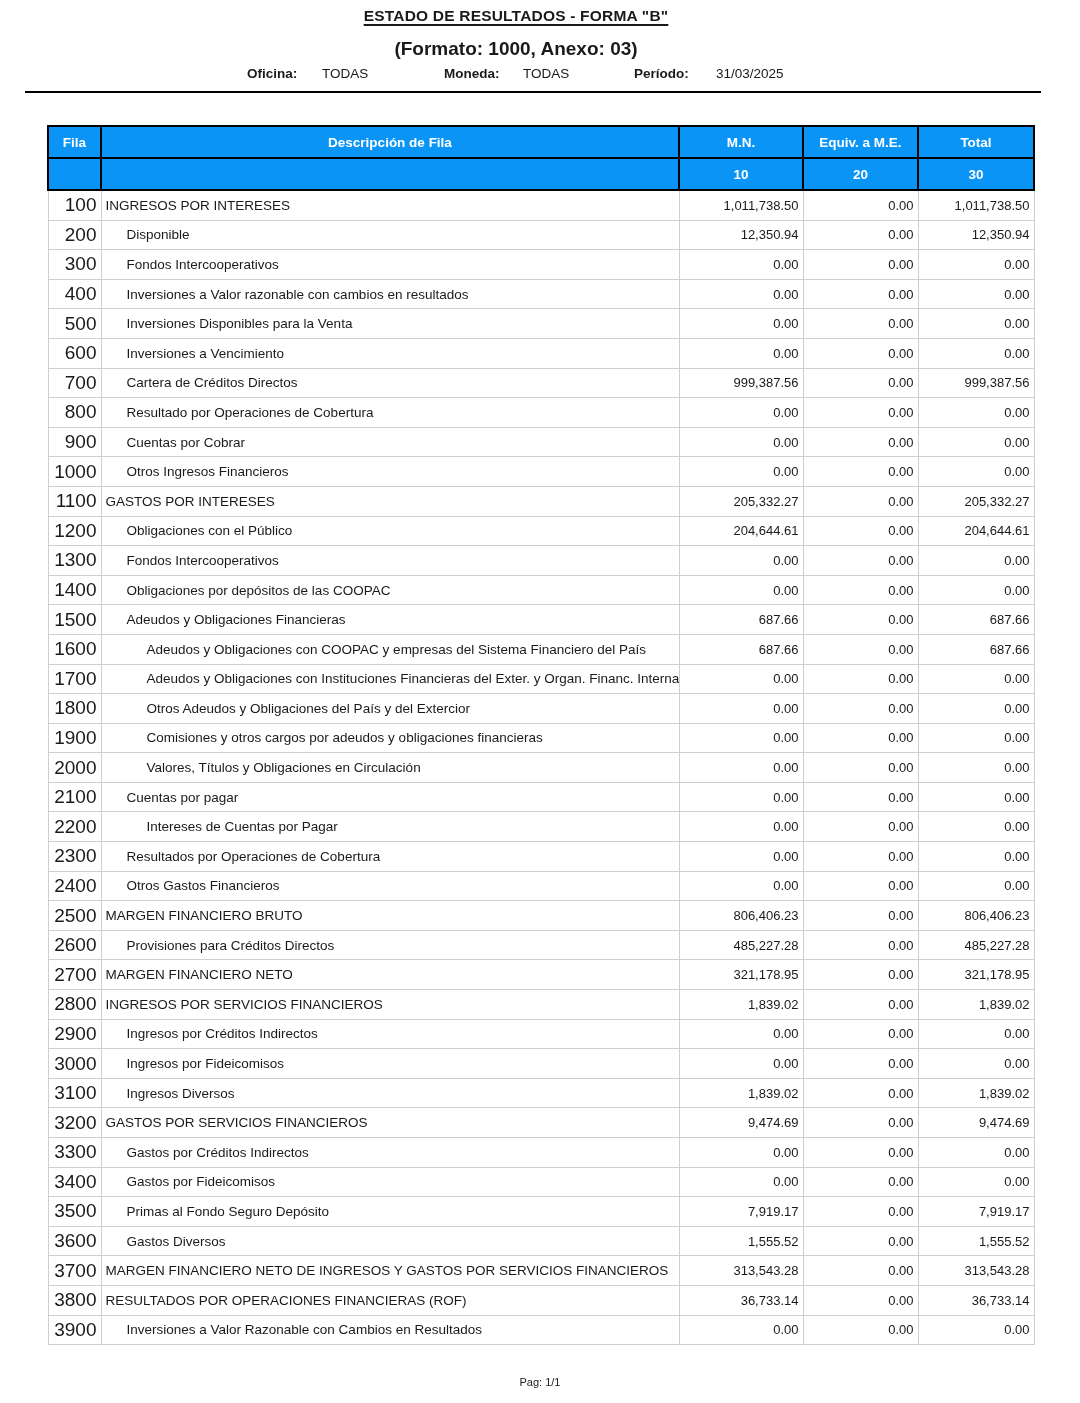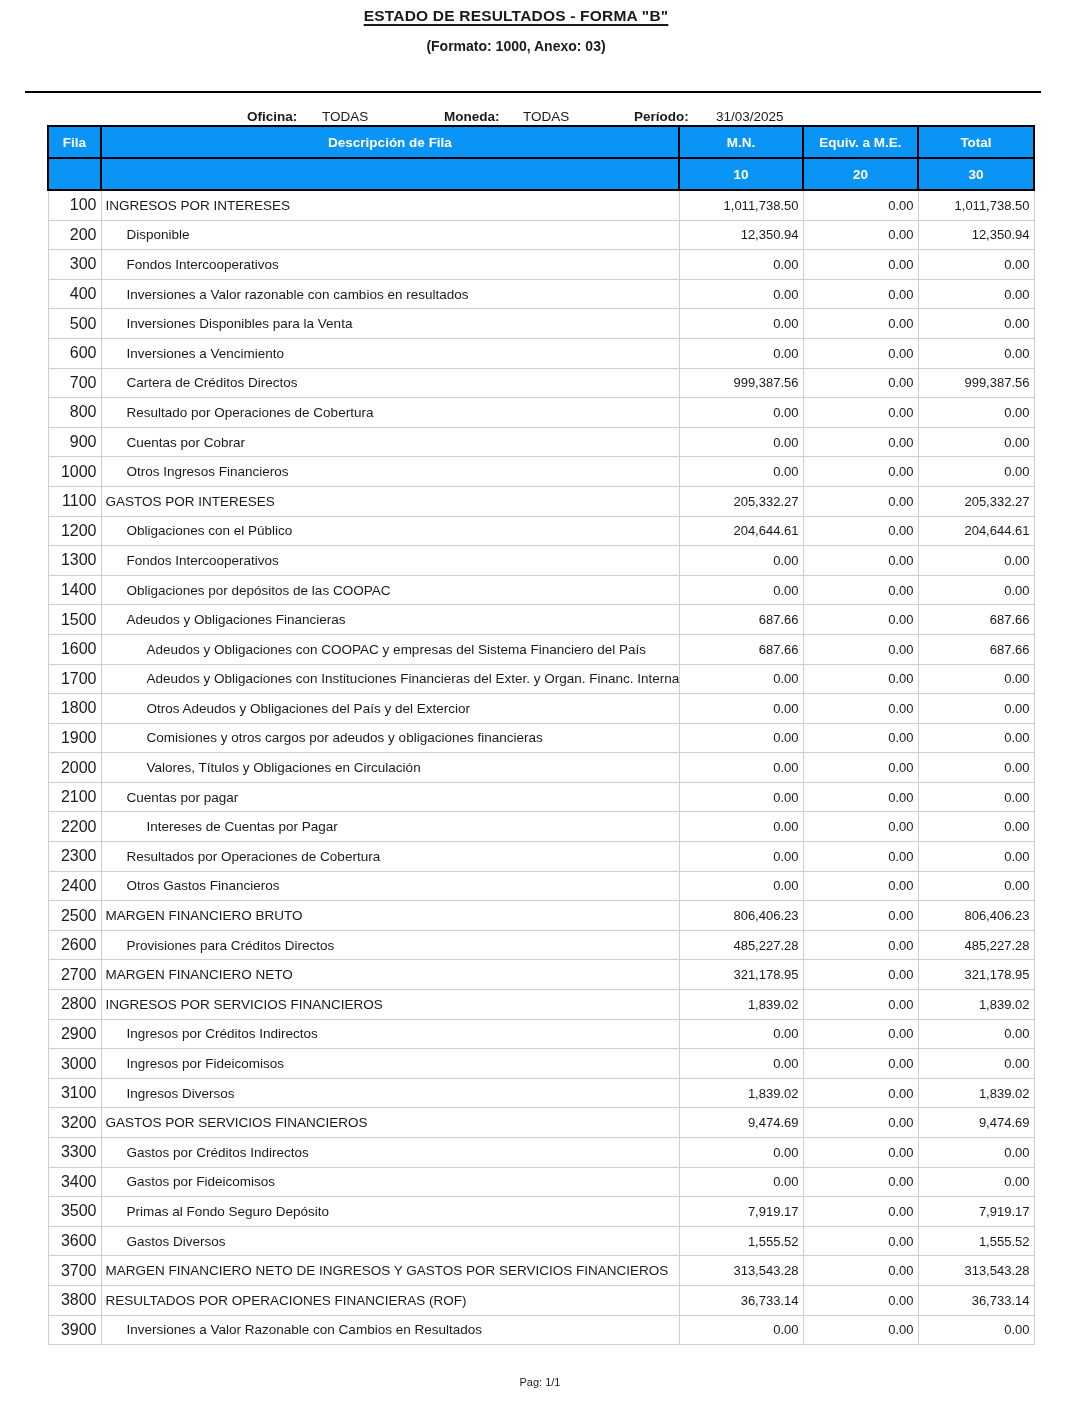--- a/index.html
+++ b/index.html
@@ -6,42 +6,42 @@
   .page{
     position:relative;width:1041px;height:1403px;background:#ffffff;
     font-family:"Liberation Sans", sans-serif;color:#1a1a1a;overflow:hidden;
   }
   
   .rpt-head{position:absolute;left:0;top:0;width:1032px;text-align:center;}
   .rpt-title{
     margin-top:7px;font-size:15.5px;font-weight:bold;letter-spacing:.2px;
     text-decoration:underline;text-decoration-thickness:2px;text-underline-offset:3px;
   }
-  .rpt-subtitle{margin-top:13px;font-size:14px;font-weight:bold;}
+  .rpt-subtitle{margin-top:13px;font-size:19px;font-weight:bold;}
   .meta{position:absolute;top:66px;left:0;width:1080px;height:20px;font-size:13.5px;}
-  .meta span{position:absolute;white-space:nowrap;margin-top:43px;}
+  .meta span{position:absolute;white-space:nowrap;}
   .meta .lbl{font-weight:bold;}
   .m-office-l{left:247px;} .m-office-v{left:322px;}
   .m-curr-l{left:444px;}  .m-curr-v{left:523px;}
   .m-per-l{left:634px;}   .m-per-v{left:716px;}
   .top-rule{position:absolute;left:25px;top:91px;width:1032px;height:2px;background:#000;}
   
   table.rpt{
     position:absolute;left:47px;top:125px;width:986px;
     border-collapse:collapse;table-layout:fixed;font-size:13.5px;
   }
   table.rpt th{
     background:#0a95f6;color:#ffffff;font-weight:bold;text-align:center;
     height:30px;border:2px solid #000000;font-size:13.5px;padding:0;
   }
   table.rpt td{
     border:1px solid #cfcfcf;height:28.6px;padding:0 4px;background:#fff;
     white-space:nowrap;overflow:hidden;
   }
-  td.fila{text-align:right;padding-right:5px;font-size:16px;}
+  td.fila{text-align:right;padding-right:5px;font-size:19px;}
   td.desc{text-align:left;font-size:13.5px;}
   td.desc.ind0{}
   td.desc.ind1{padding-left:25px;}
   td.desc.ind2{padding-left:45px;margin-left:48px;}
   td.num{text-align:right;padding-right:8px;font-size:13px;}
   
   .footer{position:absolute;left:0;top:1376px;width:1080px;text-align:center;font-size:11px;color:#222;}
 </style>
 </head>
 <body>

